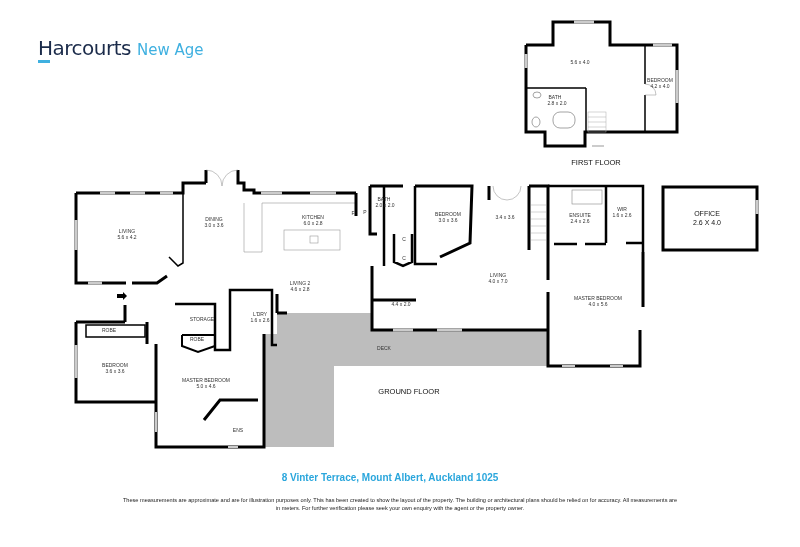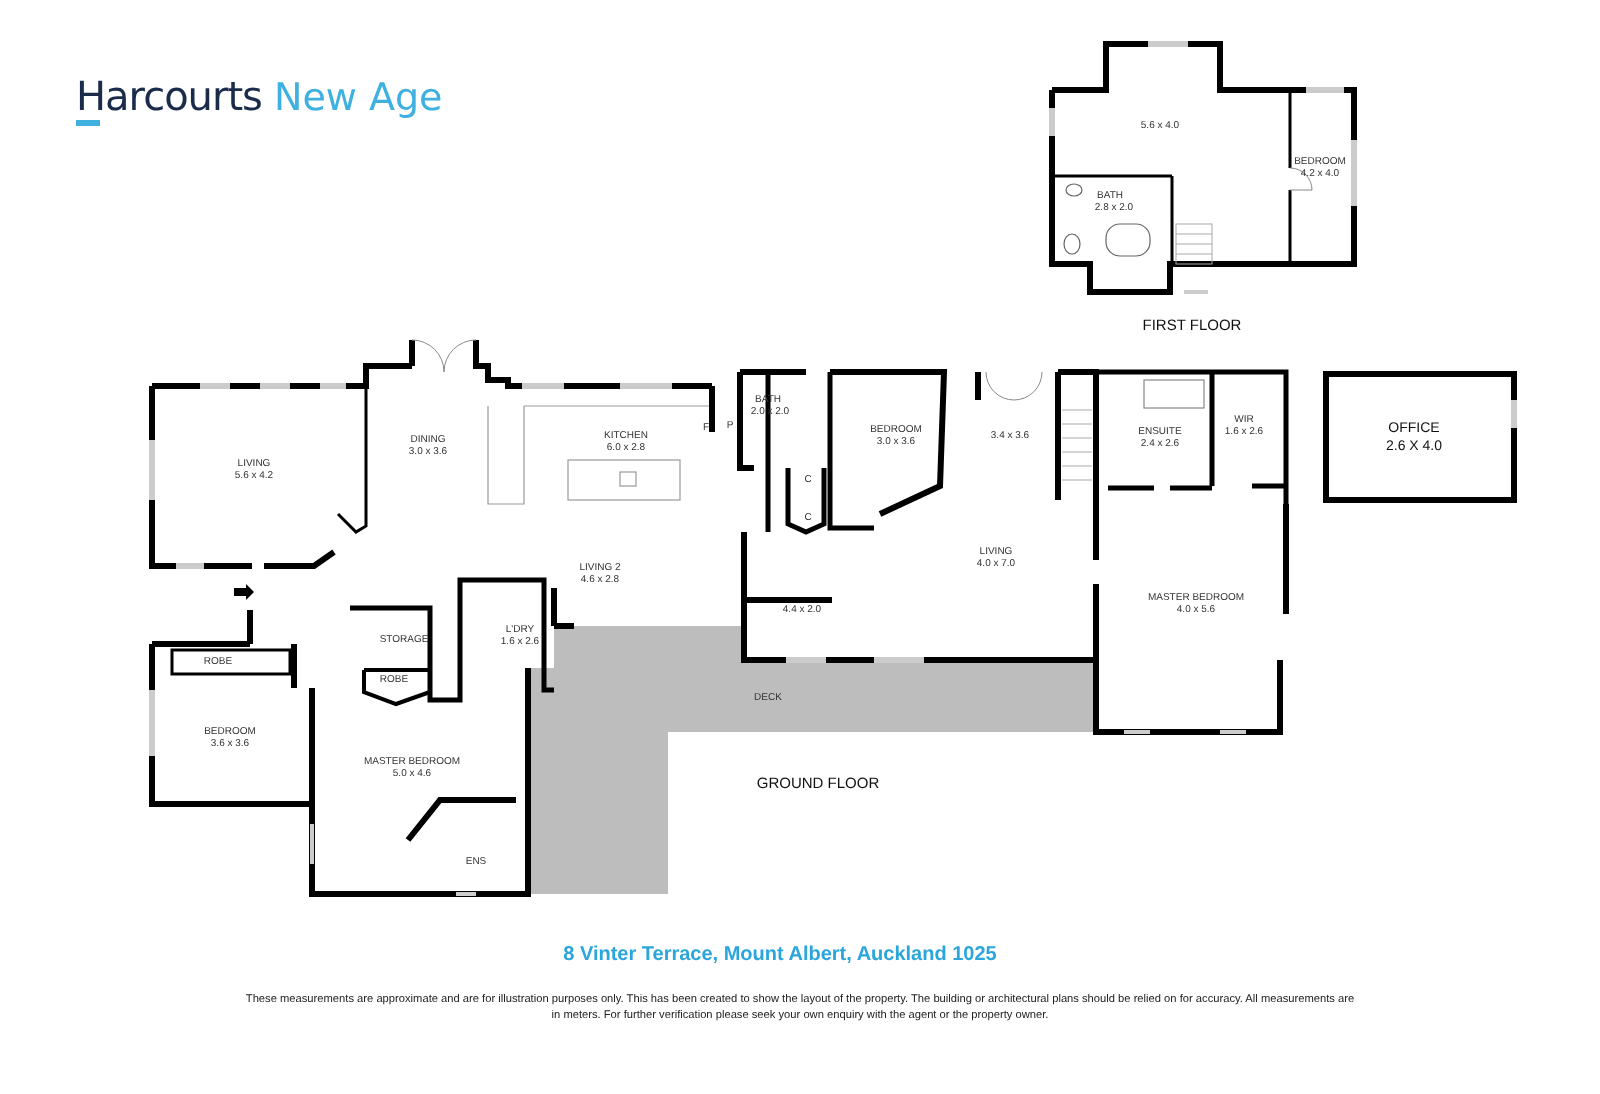--- a/index.html
+++ b/index.html
@@ -1,19 +1,19 @@
 <!DOCTYPE html>
 <html><head>
 <meta charset="utf-8">
 <style>
   html,body{margin:0;padding:0;background:#fff;}
   body{width:800px;height:547px;position:relative;overflow:hidden;font-family:"Liberation Sans",sans-serif;}
   .logo{position:absolute;left:38px;top:36px;display:flex;align-items:baseline;}
   .logo-main{font-family:"DejaVu Sans",sans-serif;font-weight:normal;font-size:20px;color:#1b2b4a;letter-spacing:-0.5px;}
-  .logo-sub{font-family:"DejaVu Sans",sans-serif;font-size:19px;color:#3fb0e0;margin-left:6px;}
+  .logo-sub{font-family:"DejaVu Sans",sans-serif;font-size:15px;color:#3fb0e0;margin-left:6px;}
   .logo-bar{position:absolute;left:38px;top:60px;width:12px;height:3px;background:#3fb0e0;}
   svg.plan{position:absolute;left:0;top:0;}
   .lbl{font-family:"Liberation Sans",sans-serif;font-size:5px;fill:#333;text-anchor:middle;}
   .floor-lbl{font-family:"Liberation Sans",sans-serif;font-size:7.5px;fill:#111;text-anchor:middle;}
   .office-lbl{font-family:"Liberation Sans",sans-serif;font-size:7px;fill:#111;text-anchor:middle;}
   .address{position:absolute;left:0;width:780px;top:472px;text-align:center;font-weight:bold;font-size:10px;color:#2aa6dc;}
   .disclaimer{position:absolute;left:120px;width:560px;top:496px;text-align:center;font-size:5.6px;line-height:8px;color:#222;}
 </style>
 </head>
 <body>

